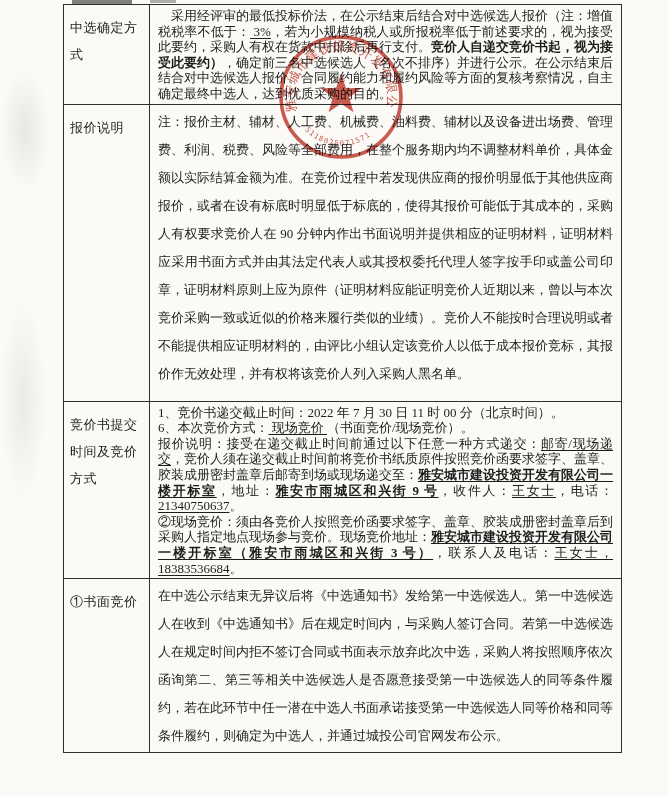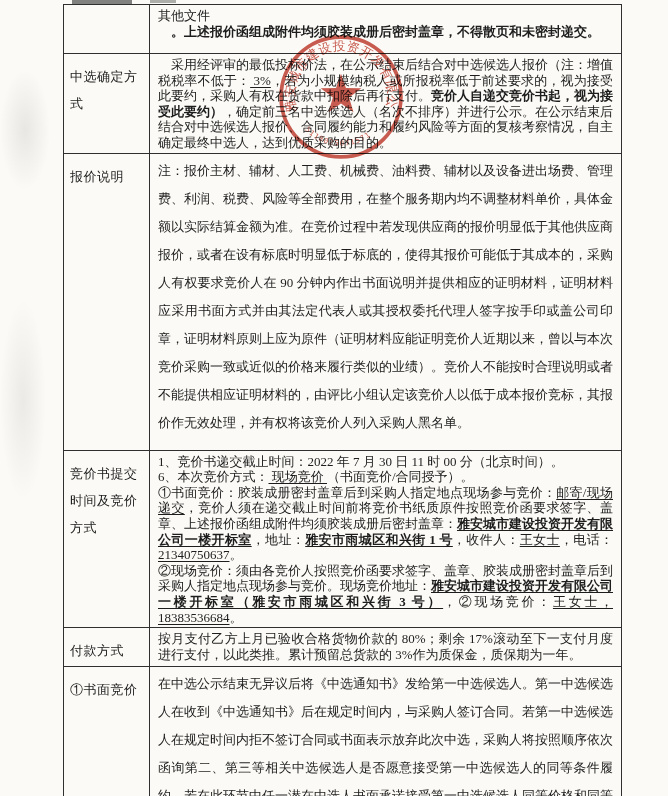--- a/index.html
+++ b/index.html
@@ -57,58 +57,45 @@
 </head>
 <body>
 
 <div class="smudge s1"></div>
 <div class="smudge s2"></div>
 <div class="smudge s3"></div>
 <div class="smudge s4"></div>
 
 <table class="doc">
   <tbody>
-      <tr class="r0">
-    <td class="lbl"></td>
-    <td class="cnt lh-tight">
-      <p class="para"><span>其他文件</span></p>
-      <p class="para indent"><span class="b">。上述报价函组成附件均须胶装成册后密封盖章，不得散页和未密封递交。</span></p>
-    </td>
-  </tr>
 
   <tr class="r1">
     <td class="lbl"><span>中选确定方式</span></td>
     <td class="cnt lh-tight">
       <p class="para indent"><span>采用经评审的最低投标价法，在公示结束后结合对中选候选人报价（注：增值税税率不低于：</span><span class="u"> 3%</span><span>，若为小规模纳税人或所报税率低于前述要求的，视为接受此要约，采购人有权在货款中扣除后再行支付。</span><span class="b">竞价人自递交竞价书起，视为接受此要约）</span><span>，确定前三名中选候选人（名次不排序）并进行公示。在公示结束后结合对中选候选人报价、合同履约能力和履约风险等方面的复核考察情况，自主确定最终中选人，达到优质采购的目的。</span></p>
     </td>
   </tr>
 
   <tr class="r2">
     <td class="lbl"><span>报价说明</span></td>
     <td class="cnt lh-wide">
       <p class="para"><span>注：报价主材、辅材、人工费、机械费、油料费、辅材以及设备进出场费、管理费、利润、税费、风险等全部费用，在整个服务期内均不调整材料单价，具体金额以实际结算金额为准。在竞价过程中若发现供应商的报价明显低于其他供应商报价，或者在设有标底时明显低于标底的，使得其报价可能低于其成本的，采购人有权要求竞价人在 90 分钟内作出书面说明并提供相应的证明材料，证明材料应采用书面方式并由其法定代表人或其授权委托代理人签字按手印或盖公司印章，证明材料原则上应为原件（证明材料应能证明竞价人近期以来，曾以与本次竞价采购一致或近似的价格来履行类似的业绩）。竞价人不能按时合理说明或者不能提供相应证明材料的，由评比小组认定该竞价人以低于成本报价竞标，其报价作无效处理，并有权将该竞价人列入采购人黑名单。</span></p>
     </td>
   </tr>
 
   <tr class="r3">
     <td class="lbl"><span>竞价书提交时间及竞价方式</span></td>
     <td class="cnt lh-tight">
       <p class="para"><span>1、竞价书递交截止时间：2022 年 7 月 30 日 11 时 00 分（北京时间）。</span></p>
-      <p class="para"><span>6、本次竞价方式：</span><span class="u"> 现场竞价 </span><span>（书面竞价/合同授予）。</span></p>
-      <p class="para"><span>①书面竞价：胶装成册密封盖章后到采购人指定地点现场参与竞价：</span><span class="u">邮寄/现场递交</span><span>，竞价人须在递交截止时间前将竞价书纸质原件按照竞价函要求签字、盖章、上述报价函组成附件均须胶装成册后密封盖章：</span><span class="b u">雅安城市建设投资开发有限公司一楼开标室</span><span>，地址：</span><span class="b u">雅安市雨城区和兴街 1 号</span><span>，收件人：</span><span class="u">王女士</span><span>，电话：</span><span class="u">21340750637</span><span>。</span></p>
-      <p class="para"><span>②现场竞价：须由各竞价人按照竞价函要求签字、盖章、胶装成册密封盖章后到采购人指定地点现场参与竞价。现场竞价地址：</span><span class="b u">雅安城市建设投资开发有限公司一楼开标室（雅安市雨城区和兴街 3 号）</span><span>，②现场竞价：</span><span class="u">王女士，18383536684</span><span>。</span></p>
+      <p class="para"><span>6、本次竞价方式：</span><span class="u"> 现场竞价 </span><span>（书面竞价/现场竞价）。</span></p>
+      <p class="para"><span>报价说明：接受在递交截止时间前通过以下任意一种方式递交：</span><span class="u">邮寄/现场递交</span><span>，竞价人须在递交截止时间前将竞价书纸质原件按照竞价函要求签字、盖章、胶装成册密封盖章后邮寄到场或现场递交至：</span><span class="b u">雅安城市建设投资开发有限公司一楼开标室</span><span>，地址：</span><span class="b u">雅安市雨城区和兴街 9 号</span><span>，收件人：</span><span class="u">王女士</span><span>，电话：</span><span class="u">21340750637</span><span>。</span></p>
+      <p class="para"><span>②现场竞价：须由各竞价人按照竞价函要求签字、盖章、胶装成册密封盖章后到采购人指定地点现场参与竞价。现场竞价地址：</span><span class="b u">雅安城市建设投资开发有限公司一楼开标室（雅安市雨城区和兴街 3 号）</span><span>，联系人及电话：</span><span class="u">王女士，18383536684</span><span>。</span></p>
     </td>
   </tr>
 
-  <tr class="r4">
-    <td class="lbl"><span>付款方式</span></td>
-    <td class="cnt lh-tight">
-      <p class="para"><span>按月支付乙方上月已验收合格货物价款的 80%；剩余 17%滚动至下一支付月度进行支付，以此类推。累计预留总货款的 3%作为质保金，质保期为一年。</span></p>
-    </td>
-  </tr>
 
   <tr class="r5">
     <td class="lbl"><span>①书面竞价</span></td>
     <td class="cnt lh-wide">
       <p class="para"><span>在中选公示结束无异议后将《中选通知书》发给第一中选候选人。第一中选候选人在收到《中选通知书》后在规定时间内，与采购人签订合同。若第一中选候选人在规定时间内拒不签订合同或书面表示放弃此次中选，采购人将按照顺序依次函询第二、第三等相关中选候选人是否愿意接受第一中选候选人的同等条件履约，若在此环节中任一潜在中选人书面承诺接受第一中选候选人同等价格和同等条件履约，则确定为中选人，并通过城投公司官网发布公示。</span></p>
     </td>
   </tr>
 </tbody>
   </table>
 

